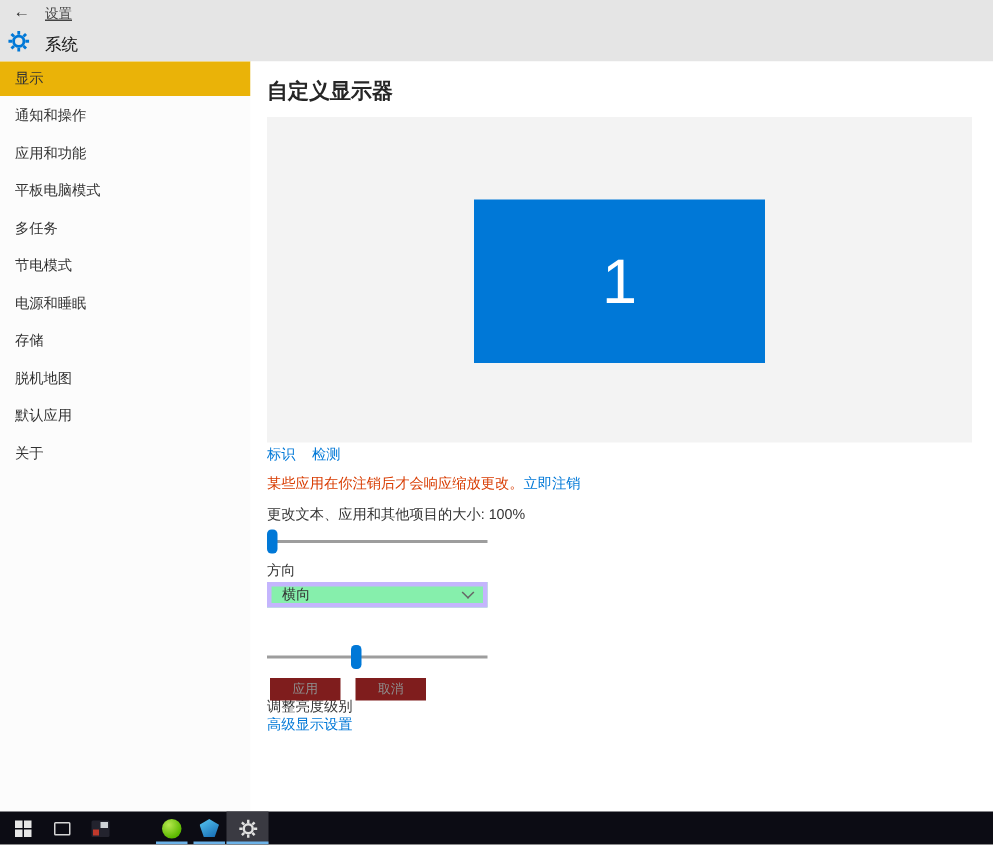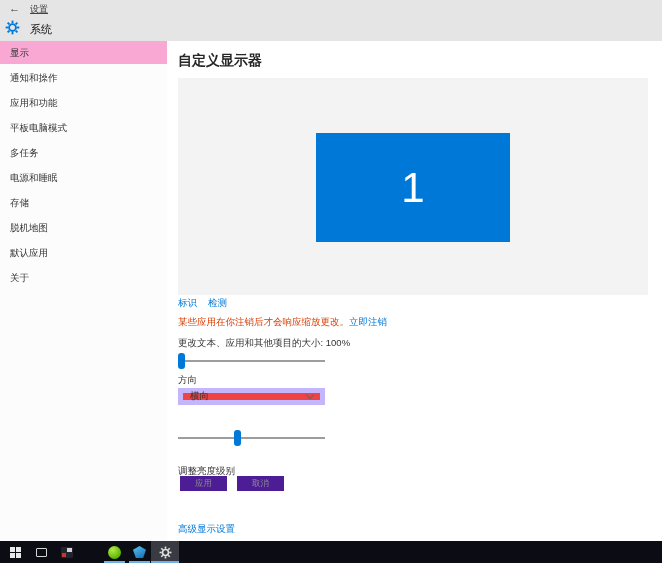--- a/index.html
+++ b/index.html
@@ -10,48 +10,48 @@
   
   .header { position:absolute; left:0; top:0; width:662px; height:41px; background:#e5e5e5; }
   .back-arrow { position:absolute; left:9px; top:2px; font-size:11px; color:#333; cursor:pointer; }
   .app-title { position:absolute; left:30px; top:3px; font-size:9px; color:#444;text-decoration:underline; }
   .header-gear { position:absolute; left:5px; top:20px; width:15px; height:15px; }
   .page-title { position:absolute; left:30px; top:22px; font-size:11px; font-weight:normal; color:#111; }
 
   
   .sidebar { position:absolute; left:0; top:41px; width:167px; bottom:22px; background:#fcfcfc; }
   .side-item { height:23px; line-height:23px; padding-left:10px; font-size:9.5px; color:#333; cursor:pointer; margin-bottom:2px; }
-  .side-item.selected { background:#f9a8d4; }
+  .side-item.selected { background:#eab308; }
 
   
   .content { position:absolute; left:167px; top:41px; right:0; bottom:22px; background:#ffffff; }
   .main-title { position:absolute; left:11px; top:11px; font-size:14px; color:#262626;font-weight:bold; }
   .preview-panel { position:absolute; left:11px; top:37px; width:470px; height:217px; background:#f3f3f3; }
   .monitor { position:absolute; left:138px; top:55px; width:194px; height:109px; background:#0078d7; display:flex; align-items:center; justify-content:center; }
   .monitor-number { color:#ffffff; font-size:42px; font-weight:200; }
   .links-row { position:absolute; left:11px; top:256px; display:flex; gap:11px; }
   .link { font-size:9.5px; color:#0078d7; cursor:pointer; text-decoration:none; }
   .warning-row { position:absolute; left:11px; top:275px; display:flex; gap:0; white-space:nowrap; }
   .warning-text { font-size:9.5px; color:#d83b01; }
   .scaling-label { position:absolute; left:11px; top:296px; font-size:9.5px; color:#333; }
   .slider { position:absolute; height:16px; width:147px; }
   .slider1 { left:11px; top:312px; }
   .slider2 { left:11px; top:389px; }
   .slider .track { position:absolute; left:0; right:0; top:7px; height:2px; background:#9d9d9d; }
   .slider .thumb { position:absolute; top:0; width:7px; height:16px; background:#0078d7; border-radius:3px; cursor:pointer; }
   .thumb-at-0 { left:0; }
   .thumb-at-40 { left:56px; }
   .orient-label { position:absolute; left:11px; top:333px; font-size:9.5px; color:#333; }
-  .dropdown { position:absolute; left:11px; top:347px; width:147px; height:17px; background:#ef4444; border:5px solid #c4b5fd; display:flex; align-items:center; padding:0 7px; cursor:pointer; }
+  .dropdown { position:absolute; left:11px; top:347px; width:147px; height:17px; background:#86efac; border:3px solid #c4b5fd; display:flex; align-items:center; padding:0 7px; cursor:pointer; }
   .dropdown-value { flex:1; font-size:9.5px; color:#333; }
   .chevron { width:6px; height:6px; border-right:1px solid #666; border-bottom:1px solid #666; transform:rotate(45deg); margin-top:-3px; }
   .brightness-label { position:absolute; left:11px; top:376px; font-size:9.5px; color:#333;margin-top:48px; }
   .btn-row { position:absolute; left:13px; top:411px; display:flex; gap:10px; }
-  .btn { width:47px; height:15px; background:#4c1d95; border:none; font-size:8.5px; color:#8f8f8f; font-family:inherit;margin-top:24px; }
-  .adv-link { position:absolute; left:11px; top:436px; font-size:9.5px; color:#0078d7; cursor:pointer;margin-top:46px; }
+  .btn { width:47px; height:15px; background:#7f1d1d; border:none; font-size:8.5px; color:#8f8f8f; font-family:inherit; }
+  .adv-link { position:absolute; left:11px; top:436px; font-size:9.5px; color:#0078d7; cursor:pointer; }
 
   
   .taskbar { position:absolute; left:0; bottom:0; width:662px; height:22px; background:#0c0c14; }
   .tb-btn { position:absolute; top:0; height:22px; width:27px; display:flex; align-items:center; justify-content:center; cursor:pointer; }
   .tb-start { left:2px; }
   .tb-taskview { left:28px; }
   .tb-app { left:53px; }
   .tb-green { left:101px; }
   .tb-shield { left:126px; }
   .tb-settings { left:151px; width:28px; background:#3a3a42; }
@@ -92,20 +92,21 @@
     </span>
     <span class="page-title">系统</span>
   </div>
 
   <div class="sidebar">
     <div class="side-item selected">显示</div>
     <div class="side-item">通知和操作</div>
     <div class="side-item">应用和功能</div>
     <div class="side-item">平板电脑模式</div>
     <div class="side-item">多任务</div>
+    <div class="side-item">节电模式</div>
     <div class="side-item">电源和睡眠</div>
     <div class="side-item">存储</div>
     <div class="side-item">脱机地图</div>
     <div class="side-item">默认应用</div>
     <div class="side-item">关于</div>
   </div>
 
   <div class="content">
     <div class="main-title">自定义显示器</div>
 

